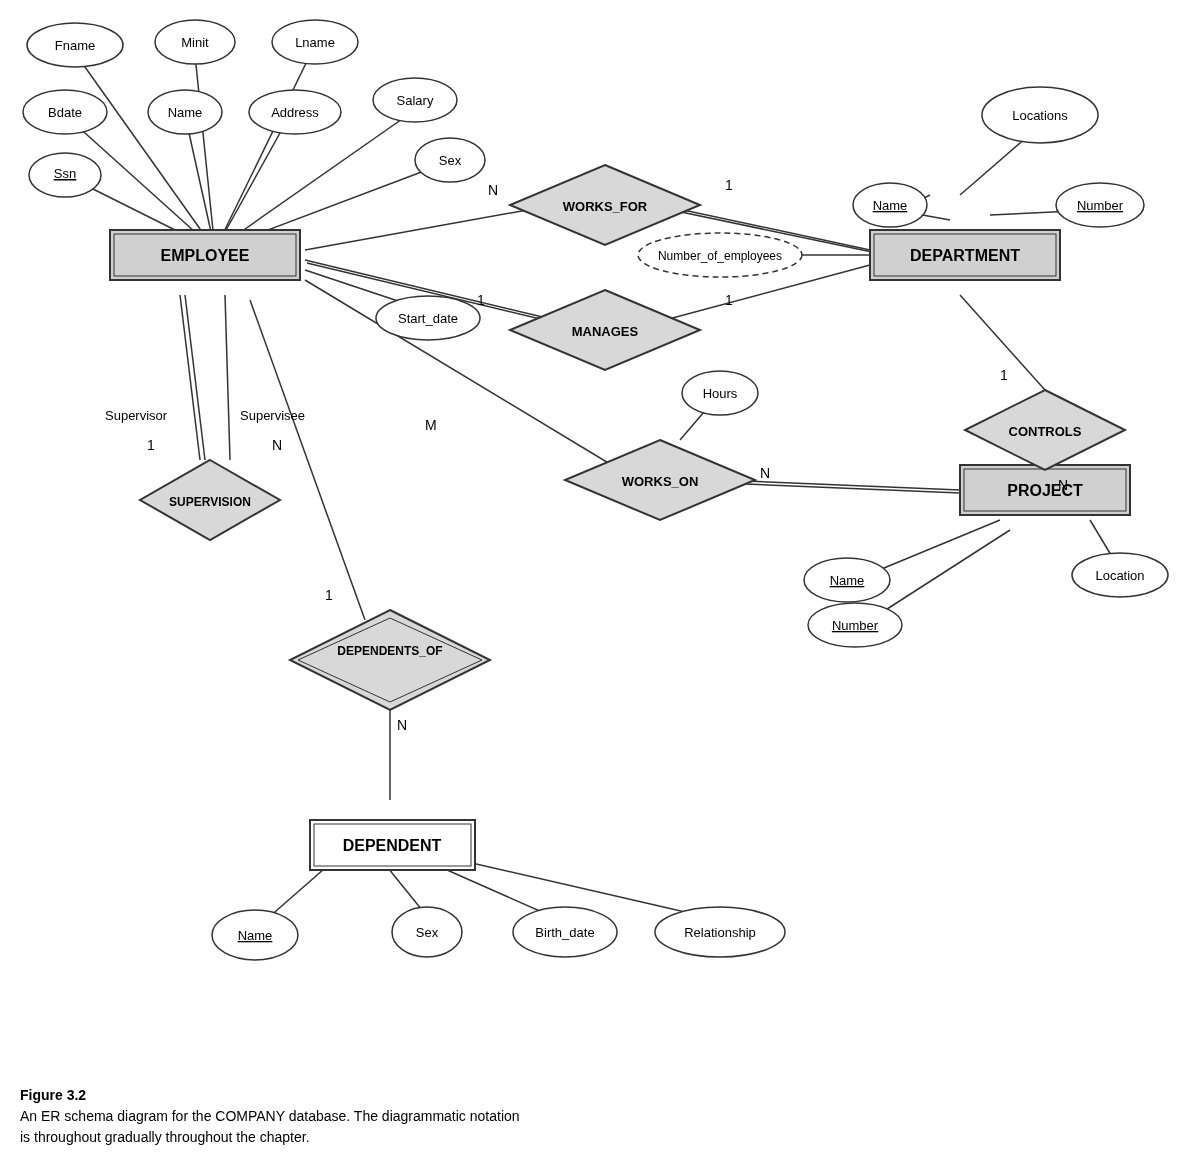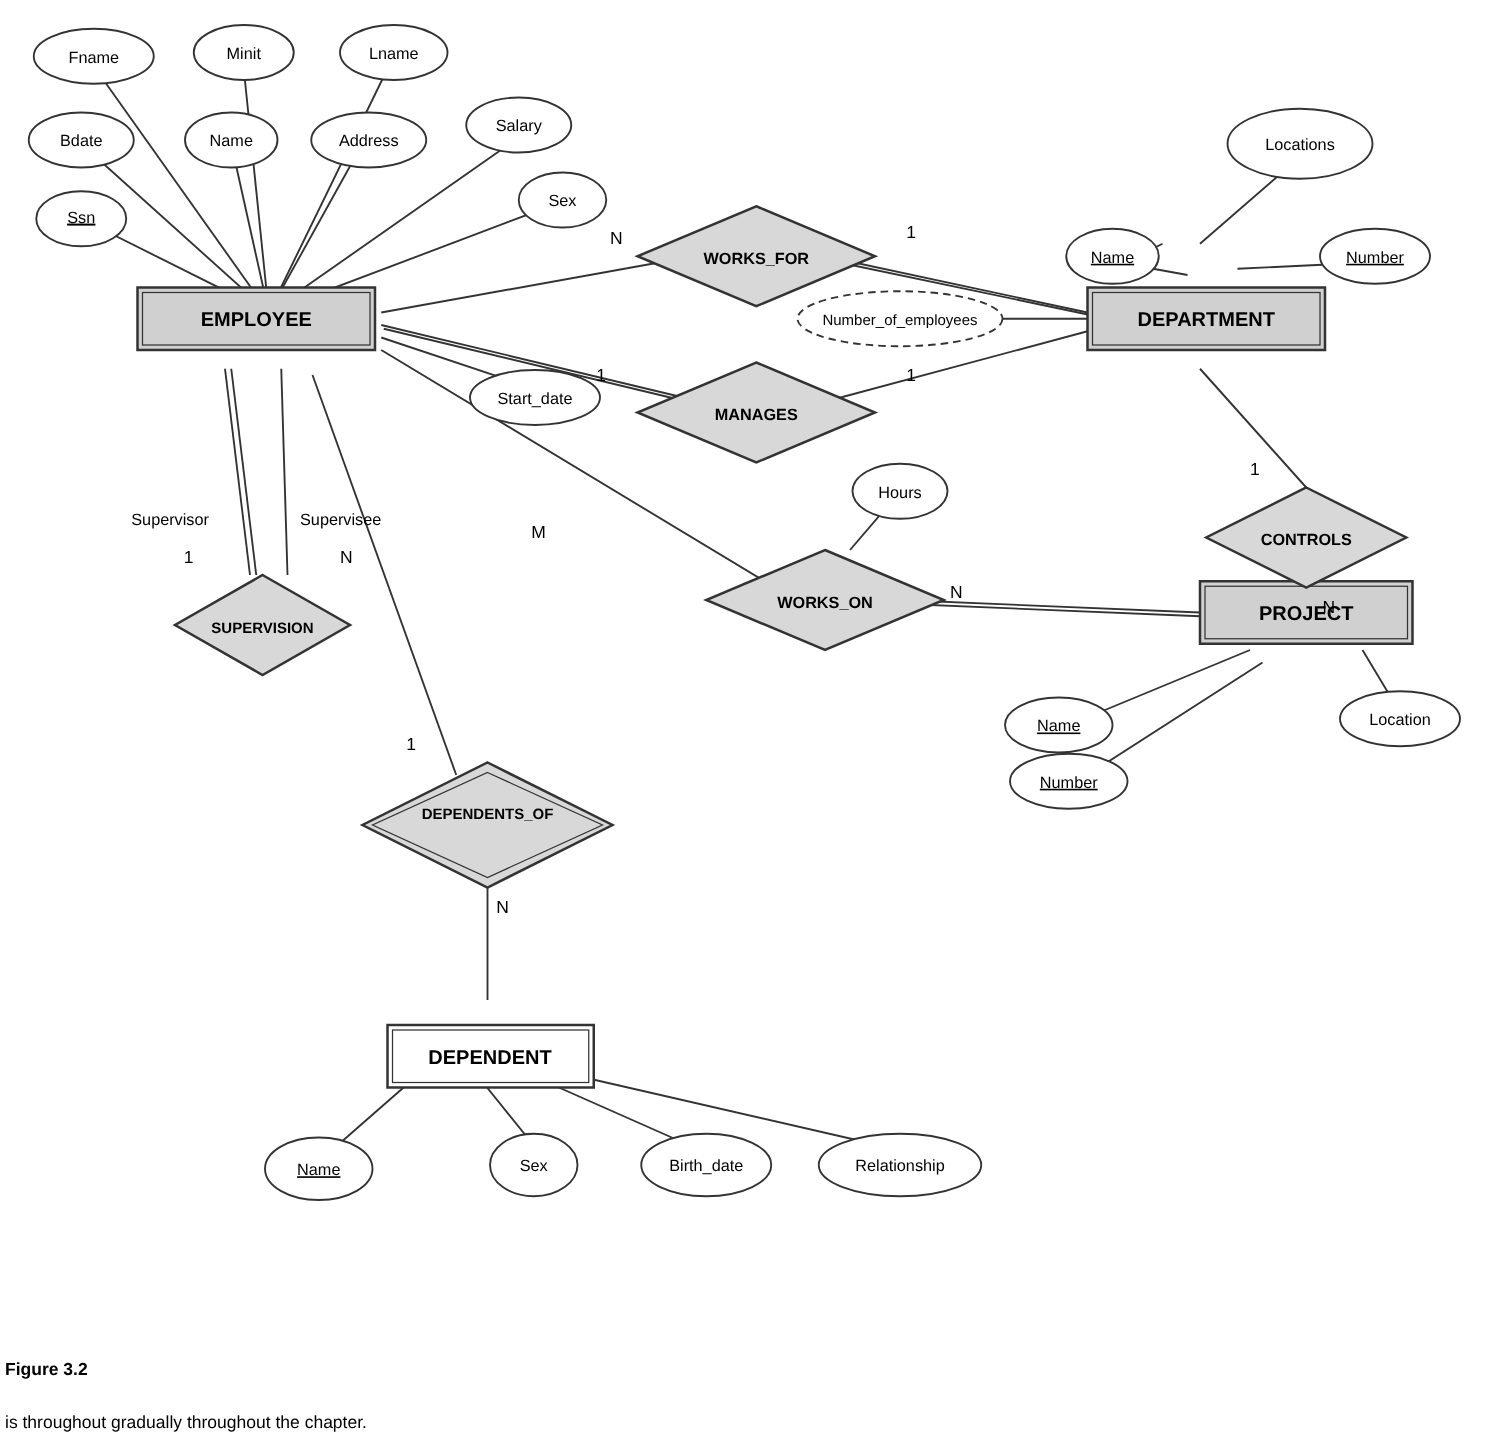--- a/index.html
+++ b/index.html
@@ -20,21 +20,21 @@
       position: absolute;
       top: 0; left: 0;
       width: 1201px;
       height: 1060px;
     }
     .caption {
       position: absolute;
       bottom: 0;
       left: 0;
       width: 100%;
-      padding: 10px 4px;
+      padding: 10px 20px;
       font-size: 14px;
       line-height: 1.5;
     }
     .caption-title {
       font-weight: bold;
       font-size: 14px;
     }
   </style>
 </head>
 <body>
@@ -255,15 +255,15 @@
 
   <text x="325" y="600" font-size="14" fill="#000">1</text>
 
   <text x="397" y="730" font-size="14" fill="#000">N</text>
 
 </svg>
 </div>
 
 <div class="caption">
   <span class="caption-title">Figure 3.2</span><br>
-  <br>
+  <span>An ER schema diagram for the COMPANY database. The diagrammatic notation</span><br>
   <span>is throughout gradually throughout the chapter.</span>
 </div>
 
 </body></html>

